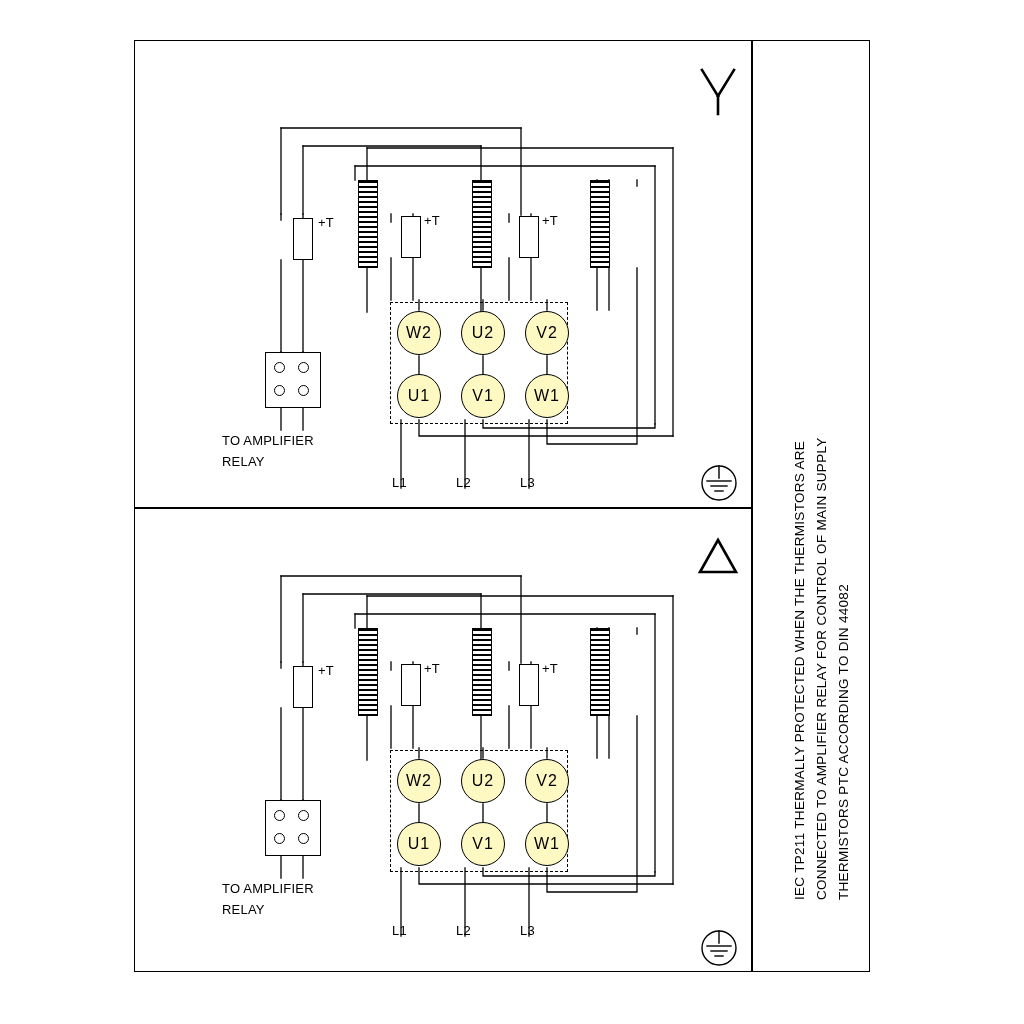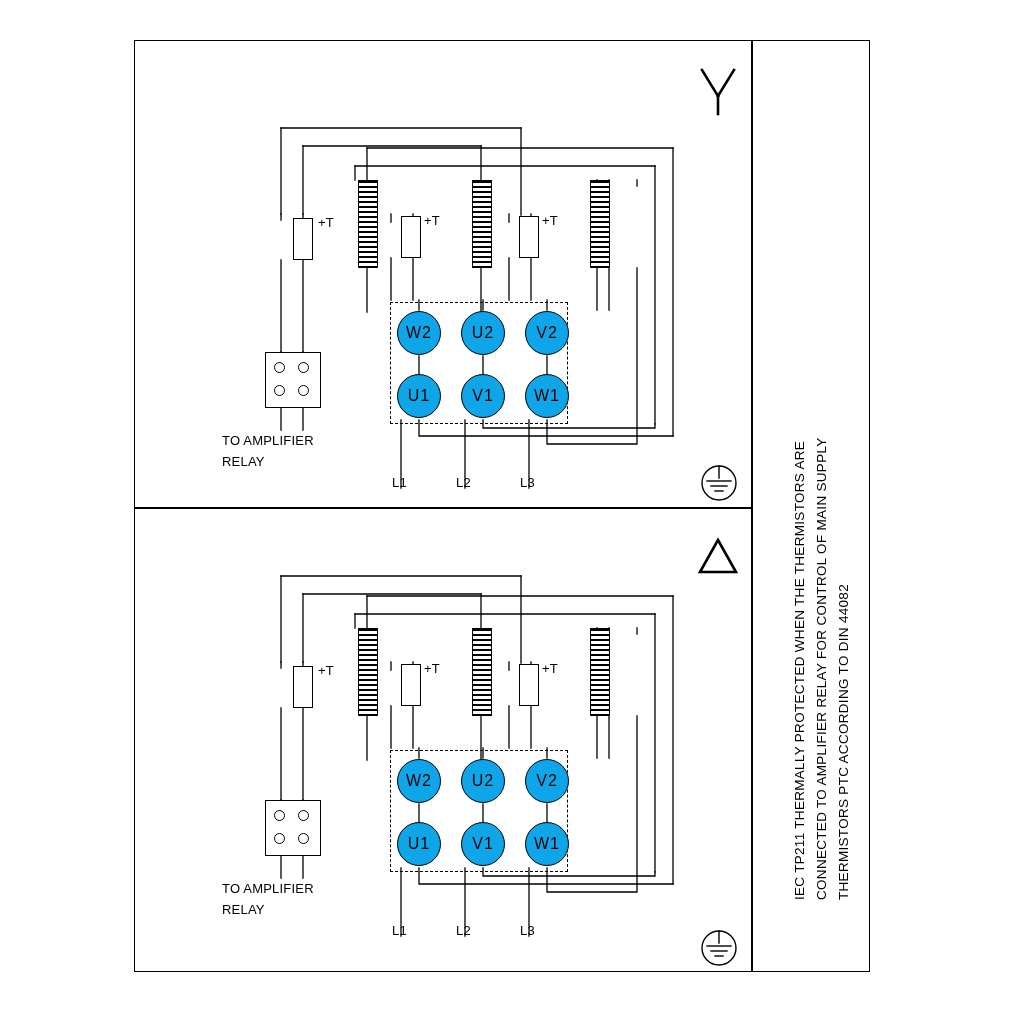--- a/index.html
+++ b/index.html
@@ -6,21 +6,21 @@
   body{width:1024px;height:1024px;font-family:"Liberation Sans",sans-serif;color:#000;}
   #sheet{position:relative;width:1024px;height:1024px;}
 
   .frame{position:absolute;border:1.6px solid #000;box-sizing:border-box;}
 
   svg.diag{position:absolute;left:0;top:0;width:1024px;height:1024px;pointer-events:none;}
 
   .lbl{position:absolute;font-size:13px;letter-spacing:.2px;white-space:pre;}
   .term{position:absolute;width:44px;height:44px;border:1.5px solid #000;border-radius:50%;
         box-sizing:border-box;display:flex;align-items:center;justify-content:center;
-        font-size:16px;background:#0ea5e9;letter-spacing:1px;}
+        font-size:16px;background:#fef9c3;letter-spacing:1px;}
   .dashbox{position:absolute;border:1.2px dashed #000;box-sizing:border-box;}
 
   .coil{position:absolute;box-sizing:border-box;border:1.4px solid #000;background:
      repeating-linear-gradient(to bottom,#000 0 2px,#fff 2px 5px);}
   .thermbox{position:absolute;width:20px;height:42px;border:1.4px solid #000;background:#fff;box-sizing:border-box;}
 
   .conn{position:absolute;width:56px;height:56px;border:1.6px solid #000;background:#fff;box-sizing:border-box;}
   .conn .dot{position:absolute;width:11px;height:11px;border:1.4px solid #000;border-radius:50%;background:#fff;box-sizing:border-box;}
 
   .sidetext{position:absolute;transform-origin:0 0;white-space:nowrap;font-size:13.5px;letter-spacing:.3px;}

